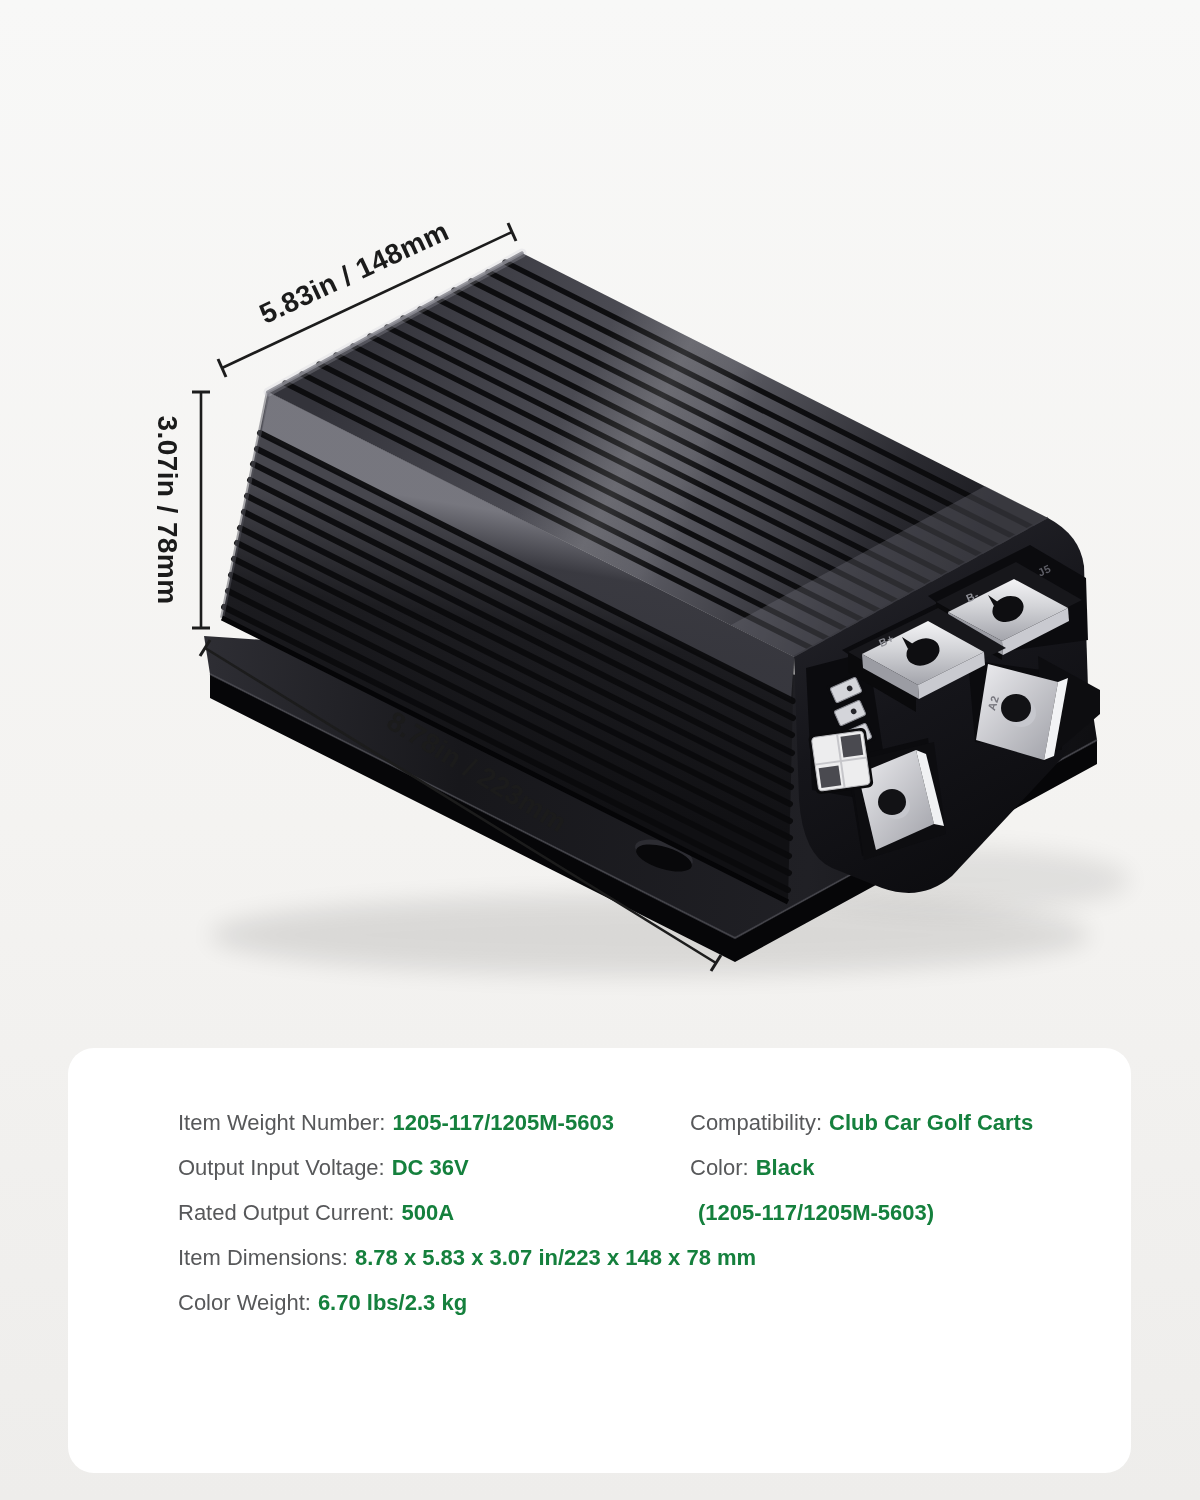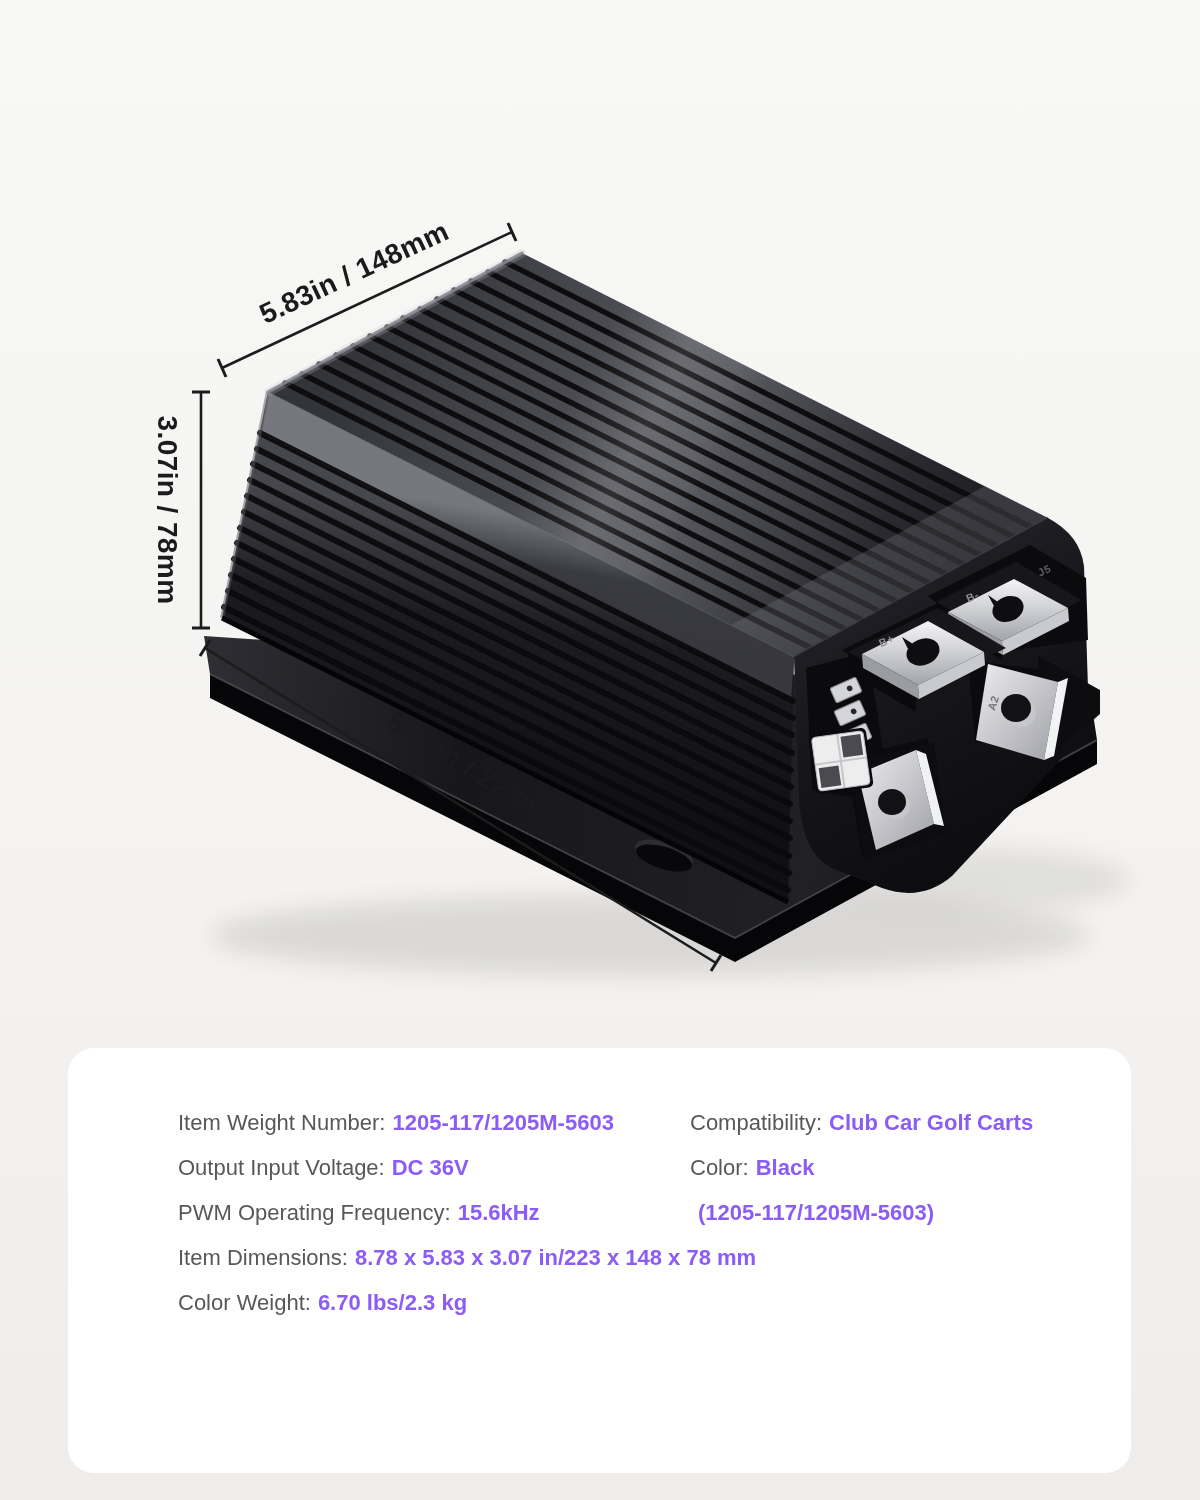--- a/index.html
+++ b/index.html
@@ -13,21 +13,21 @@
   .emboss{font-size:11px;font-weight:700;letter-spacing:.5px}
 
   .panel{
     position:absolute;left:68px;top:1048px;width:1063px;height:425px;
     background:#ffffff;border-radius:26px;
   }
   .col{position:absolute;top:64px}
   .col-left{left:110px}
   .col-right{left:622px}
   .spec-row{margin:0 0 23px 0;font-size:22px;line-height:22px;white-space:nowrap;color:#57585a}
-  .spec-value{color:#8b5cf6;font-weight:700;margin-left:7px}
+  .spec-value{color:#15803d;font-weight:700;margin-left:7px}
   .spec-label:empty + .spec-value{margin-left:8px}
 </style>
 </head>
 <body>
 
 <svg class="figure" width="1200" height="1040" viewBox="0 0 1200 1040">
   <defs>
     <filter id="soft" x="-40%" y="-40%" width="180%" height="180%">
       <feGaussianBlur stdDeviation="12"></feGaussianBlur>
     </filter>
@@ -241,21 +241,21 @@
 
   <text class="dim-text" text-anchor="middle" transform="translate(358,281) rotate(-25)">5.83in / 148mm</text>
   <text class="dim-text" text-anchor="middle" transform="translate(158,510) rotate(90)">3.07in / 78mm</text>
   <text class="dim-text" text-anchor="middle" transform="translate(472,780) rotate(31.5)">8.78in / 223mm</text>
 </svg>
 
 <div class="panel">
   <div class="col col-left">
     <p class="spec-row"><span class="spec-label">Item Weight Number:</span><span class="spec-value">1205-117/1205M-5603</span></p>
     <p class="spec-row"><span class="spec-label">Output Input Voltage:</span><span class="spec-value">DC 36V</span></p>
-    <p class="spec-row"><span class="spec-label">PWM Operating Frequency:</span><span class="spec-value">15.6kHz</span></p>
+    <p class="spec-row"><span class="spec-label">Rated Output Current:</span><span class="spec-value">500A</span></p>
     <p class="spec-row"><span class="spec-label">Item Dimensions:</span><span class="spec-value">8.78 x 5.83 x 3.07 in/223 x 148 x 78 mm</span></p>
     <p class="spec-row"><span class="spec-label">Color Weight:</span><span class="spec-value">6.70 lbs/2.3 kg</span></p>
   </div>
   <div class="col col-right">
     <p class="spec-row"><span class="spec-label">Compatibility:</span><span class="spec-value">Club Car Golf Carts</span></p>
     <p class="spec-row"><span class="spec-label">Color:</span><span class="spec-value">Black</span></p>
     <p class="spec-row"><span class="spec-label"></span><span class="spec-value">(1205-117/1205M-5603)</span></p>
   </div>
 </div>
 

